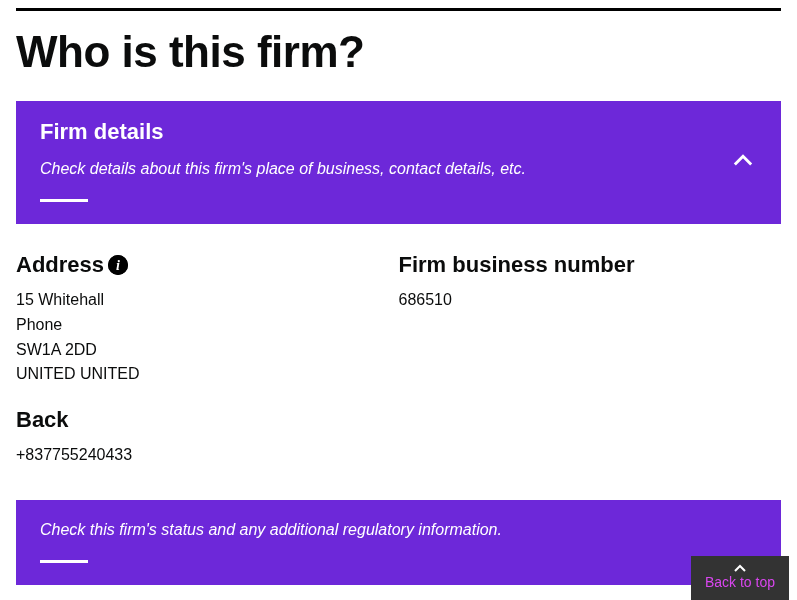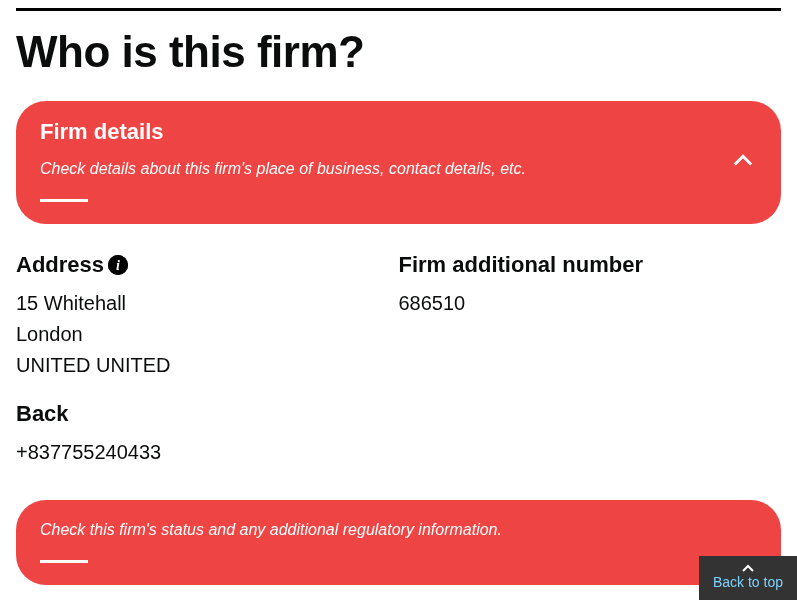--- a/index.html
+++ b/index.html
@@ -23,25 +23,24 @@
       border-top: 3px solid #000;
       margin-top: 8px;
     }
     .page-title {
       font-size: 44px;
       font-weight: 700;
       margin: 16px 0 24px 0;
       letter-spacing: -0.5px;
     }
     .panel-header {
-      background: #ef4444;
+      background: #6d28d9;
       color: #ffffff;
       padding: 18px 32px 22px 24px;
       position: relative;
-      border-radius: 30px;
     }
     .panel-title {
       font-size: 22px;
       font-weight: 700;
       margin-bottom: 12px;
     }
     .panel-desc {
       font-size: 16px;
       line-height: 1.5;
       max-width: 540px;
@@ -90,33 +89,33 @@
       height: 20px;
       border-radius: 50%;
       background: #000;
       cursor: pointer;
     }
     .info-icon svg {
       width: 20px;
       height: 20px;
     }
     .field-value {
-      font-size: 20px;
+      font-size: 16px;
       line-height: 1.55;
       color: #0b0c0c;
     }
     .field-block + .field-block {
       margin-top: 20px;
     }
     .back-to-top {
       position: absolute;
-      right: 0;
+      right: 8px;
       bottom: 0;
       background: #333333;
-      color: #7dd3fc;
+      color: #d946ef;
       padding: 6px 14px 10px 14px;
       font-size: 14px;
       text-align: right;
       cursor: pointer;
       min-width: 92px;
     }
     .back-to-top svg {
       display: block;
       margin: 0 auto 0 auto;
       width: 16px;
@@ -154,35 +153,36 @@
           <span>Address</span>
           <span class="info-icon">
             <svg viewBox="0 0 20 20">
                 <circle cx="10" cy="10" r="10" fill="#000"></circle>
                 <text x="10" y="15" text-anchor="middle" font-family="Georgia, serif" font-style="italic" font-weight="bold" font-size="14" fill="#fff">i</text>
               </svg>
           </span>
         </div>
         <div class="field-value">
           <div>15 Whitehall</div>
-          <div>London</div>
+          <div>Phone</div>
+          <div>SW1A 2DD</div>
           <div>UNITED UNITED</div>
         </div>
       </div>
       <div class="field-block">
         <div class="field-label">
           <span>Back</span>
         </div>
         <div class="field-value">+837755240433</div>
       </div>
     </div>
     <div class="col">
       <div class="field-block">
         <div class="field-label">
-          <span>Firm additional number</span>
+          <span>Firm business number</span>
         </div>
         <div class="field-value">686510</div>
       </div>
     </div>
   </div>
 
   <div class="panel-header panel2">
     <div class="panel-desc">Check this firm's status and any additional regulatory information.</div>
     <div class="panel-underline"></div>
   </div>

